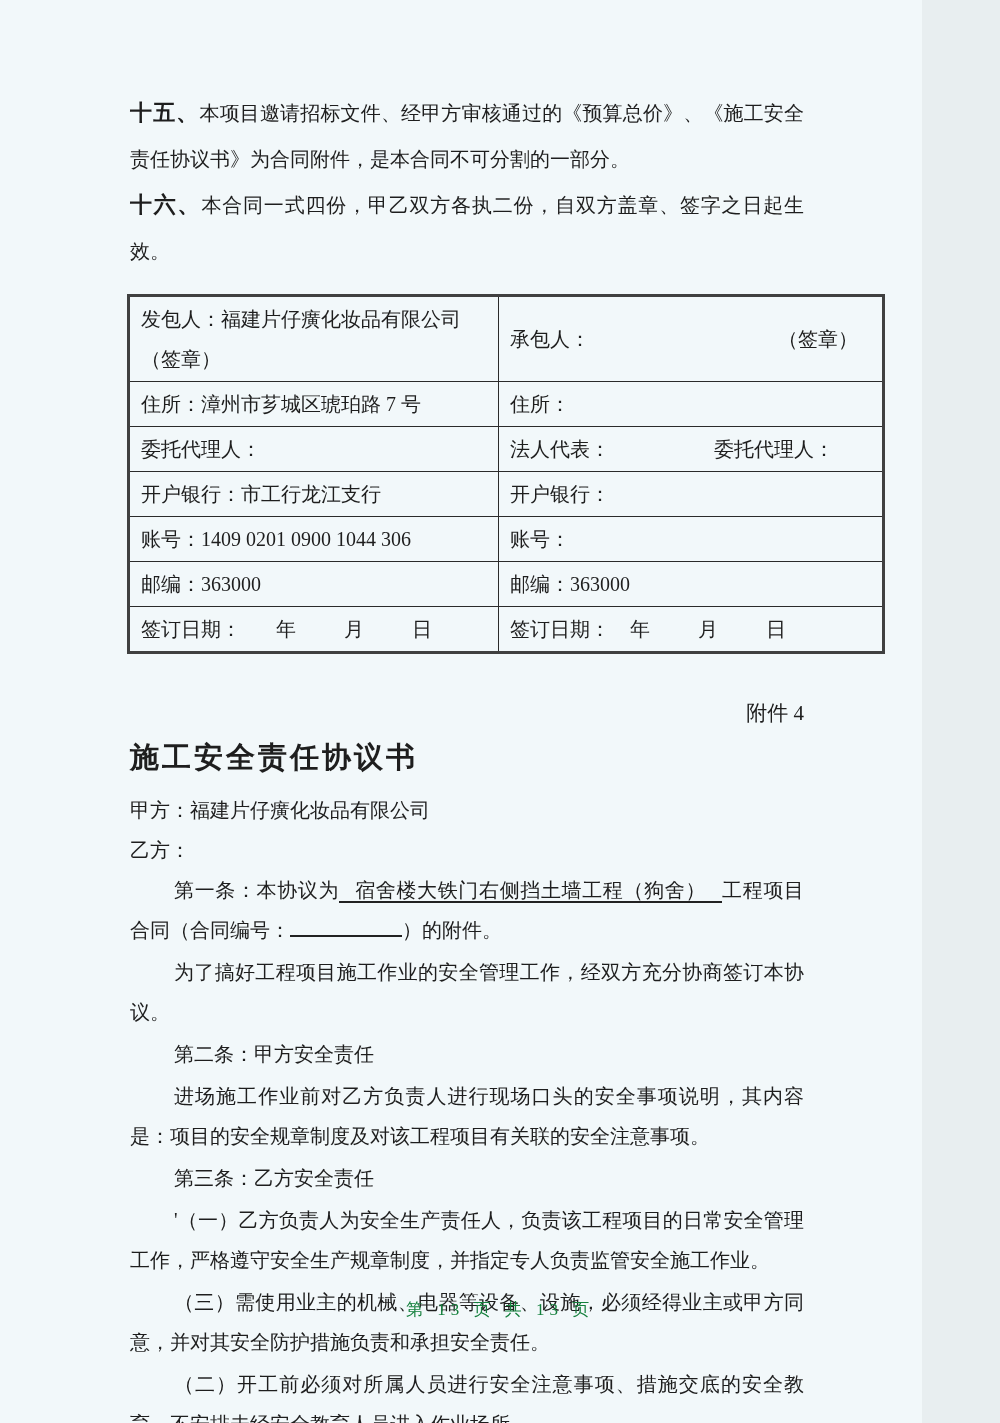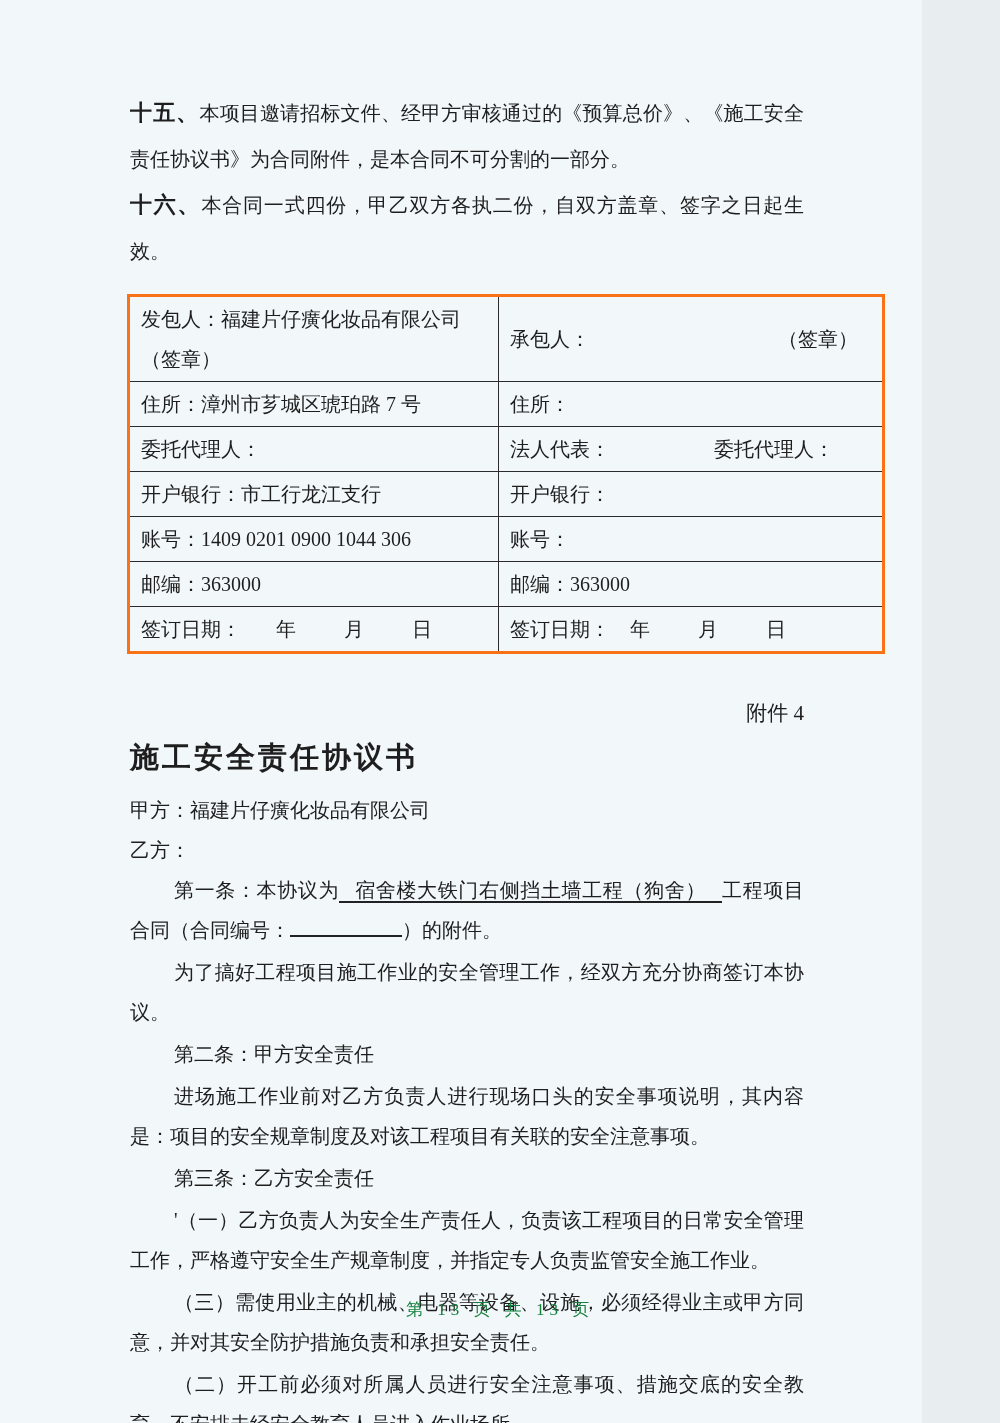--- a/index.html
+++ b/index.html
@@ -12,21 +12,21 @@
   .clauses p{margin:0;font-size:20px;line-height:46px;text-align:justify;}
   .clause-num{font-family:"Liberation Sans","DejaVu Sans",sans-serif;font-weight:bold;font-size:22px;letter-spacing:1px;}
   table.contract{
     border-collapse:collapse;width:755px;margin-left:-3px;margin-top:20px;
     table-layout:fixed;
   }
   table.contract td{
     border:1.6px solid #2b2b2b;font-size:20px;padding:2px 4px 2px 11px;
     vertical-align:middle;line-height:40px;
   }
-  table.contract{border:3px solid #f97316;padding-left:44px;}
+  table.contract{border:3px solid #404040;padding-left:44px;}
   .cellflex{display:flex;align-items:center;}
   .extra{margin-left:auto;white-space:nowrap;}
   .extra:empty{display:none;}
   .mr-sign .extra{margin-right:20px;}
   .mr-agent .extra{margin-right:44px;}
   .mr-date-l .extra{margin-right:48px;letter-spacing:14px;}
   .mr-date-r .extra{margin-right:78px;letter-spacing:14px;}
   .attach-label{margin-top:44px;font-size:21px;line-height:30px;text-align:right;}
   .doc-title{
     margin:10px 0 14px 0;text-align:left;font-size:29px;font-weight:bold;

